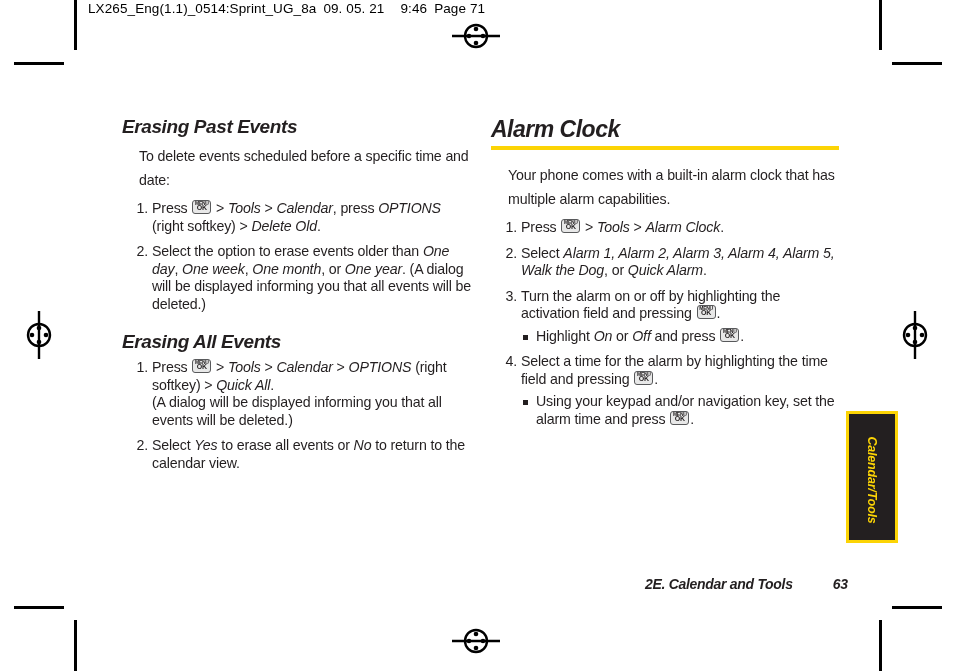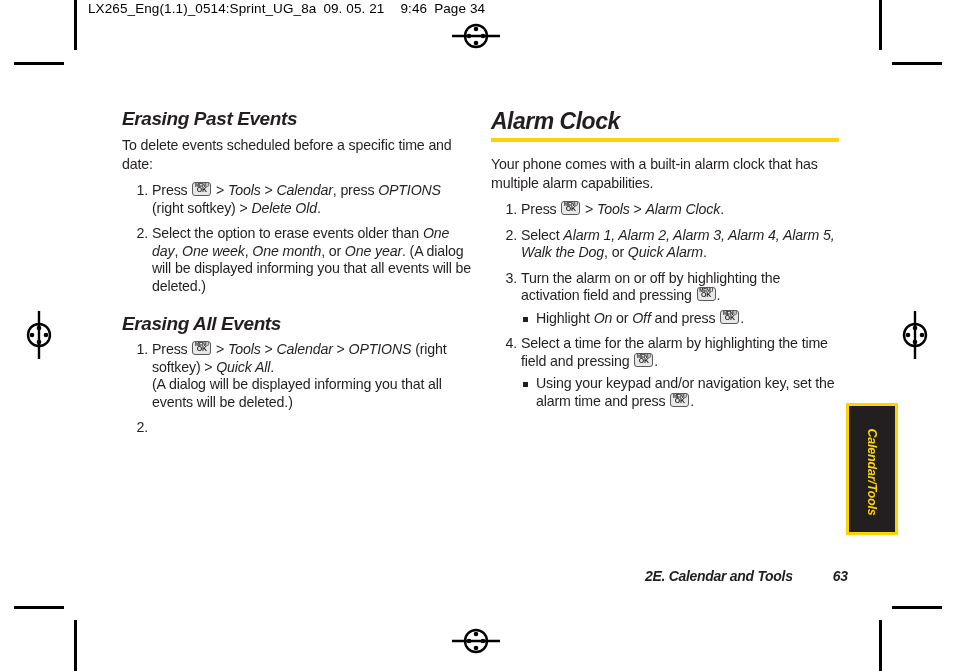--- a/index.html
+++ b/index.html
@@ -48,21 +48,21 @@
     color: #000;
     white-space: nowrap;
   }
   .slug .sp { display: inline-block; width: 7px; }
   .slug .sp2 { display: inline-block; width: 16px; }
 
   
   .page {
     position: absolute;
     left: 0;
-    top: 8px;
+    top: 16px;
     width: 954px;
     height: 603px;
   }
 
   .col {
     position: absolute;
     width: 350px;
   }
   .col-left { left: 122px; top: 100px; }
   .col-right { left: 491px; top: 100px; }
@@ -81,22 +81,22 @@
     margin-bottom: 3px;
   }
   .rule {
     height: 4px;
     width: 348px;
     margin-bottom: 13px;
   }
 
   p.intro {
     font-size: 14.2px;
-    line-height: 19px;
-    margin: 0 0 8px 0;
+    line-height: 24px;
+    margin: 0 0 8px 17px;
     letter-spacing: -0.15px;
   }
 
   ol.steps {
     margin: 0;
     padding: 0;
     list-style: none;
     counter-reset: stepnum;
   }
   ol.steps > li {
@@ -280,38 +280,38 @@
     <line x1="4" y1="26" x2="52" y2="26" stroke="#000" stroke-width="2.4"></line>
     <circle cx="28" cy="26" r="11" fill="none" stroke="#000" stroke-width="2.4"></circle>
     <circle cx="28" cy="19" r="2.3" fill="#000"></circle>
     <circle cx="28" cy="33" r="2.3" fill="#000"></circle>
     <circle cx="21" cy="26" r="2.3" fill="#000"></circle>
     <circle cx="35" cy="26" r="2.3" fill="#000"></circle>
   </svg>
 </div>
 
 <div class="slug">
-  <span>LX265_Eng(1.1)_0514:Sprint_UG_8a</span><span class="sp"></span><span>09. 05. 21</span><span class="sp2"></span><span>9:46</span><span class="sp"></span><span>Page 34</span>
+  <span>LX265_Eng(1.1)_0514:Sprint_UG_8a</span><span class="sp"></span><span>09. 05. 21</span><span class="sp2"></span><span>9:46</span><span class="sp"></span><span>Page 71</span>
 </div>
 
 <div class="page">
 
   <div class="col col-left">
 
     <h2 class="sec-head">Erasing Past Events</h2>
     <p class="intro">To delete events scheduled before a specific time and date:</p>
     <ol class="steps">
         <li><span class="num">1.</span><span>Press <span class="key"><span class="k1">MENU</span><span class="k2">OK</span></span> &gt; <i class="term">Tools</i> &gt; <i class="term">Calendar</i>, press <i class="term">OPTIONS</i> (right softkey) &gt; <i class="term">Delete Old</i>.</span></li>
         <li><span class="num">2.</span><span>Select the option to erase events older than <i class="term">One day</i>, <i class="term">One week</i>, <i class="term">One month</i>, or <i class="term">One year</i>. (A dialog will be displayed informing you that all events will be deleted.)</span></li>
       </ol>
 
     <h2 class="sec-head" style="margin-top:18px;">Erasing All Events</h2>
     <ol class="steps">
         <li><span class="num">1.</span><span>Press <span class="key"><span class="k1">MENU</span><span class="k2">OK</span></span> &gt; <i class="term">Tools</i> &gt; <i class="term">Calendar</i> &gt; <i class="term">OPTIONS</i> (right softkey) &gt; <i class="term">Quick All</i>.<br>(A dialog will be displayed informing you that all events will be deleted.)</span></li>
-        <li><span class="num">2.</span></li>
+        <li><span class="num">2.</span><span>Select <i class="term">Yes</i> to erase all events or <i class="term">No</i> to return to the calendar view.</span></li>
       </ol>
 
   </div>
 
   <div class="col col-right">
 
     <h2 class="sec-head major">Alarm Clock</h2>
     <div class="rule" style="background: rgb(252, 212, 5);"></div>
     <p class="intro">Your phone comes with a built-in alarm clock that has multiple alarm capabilities.</p>
     <ol class="steps">

